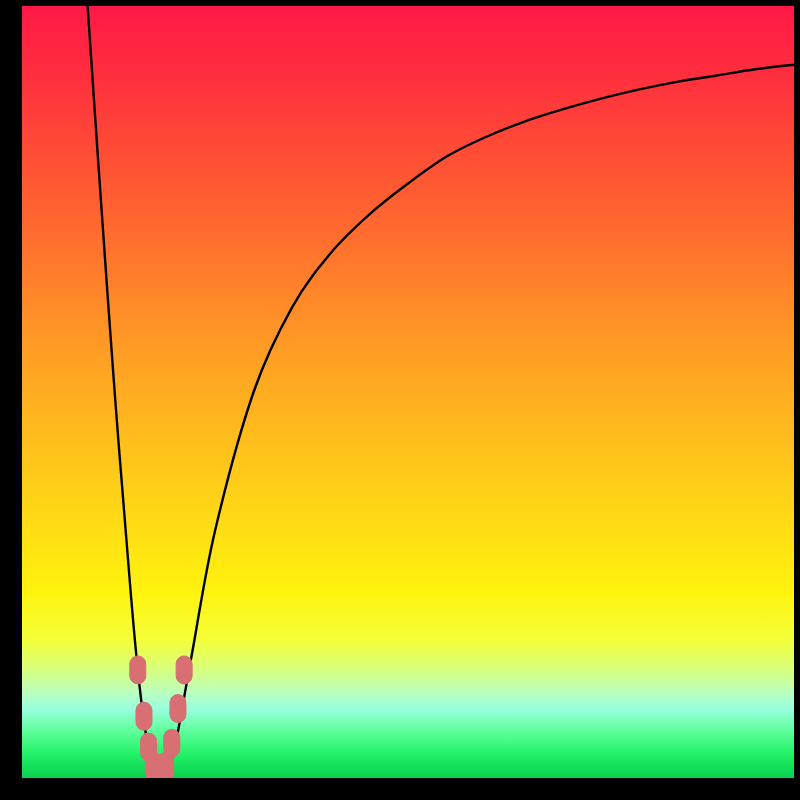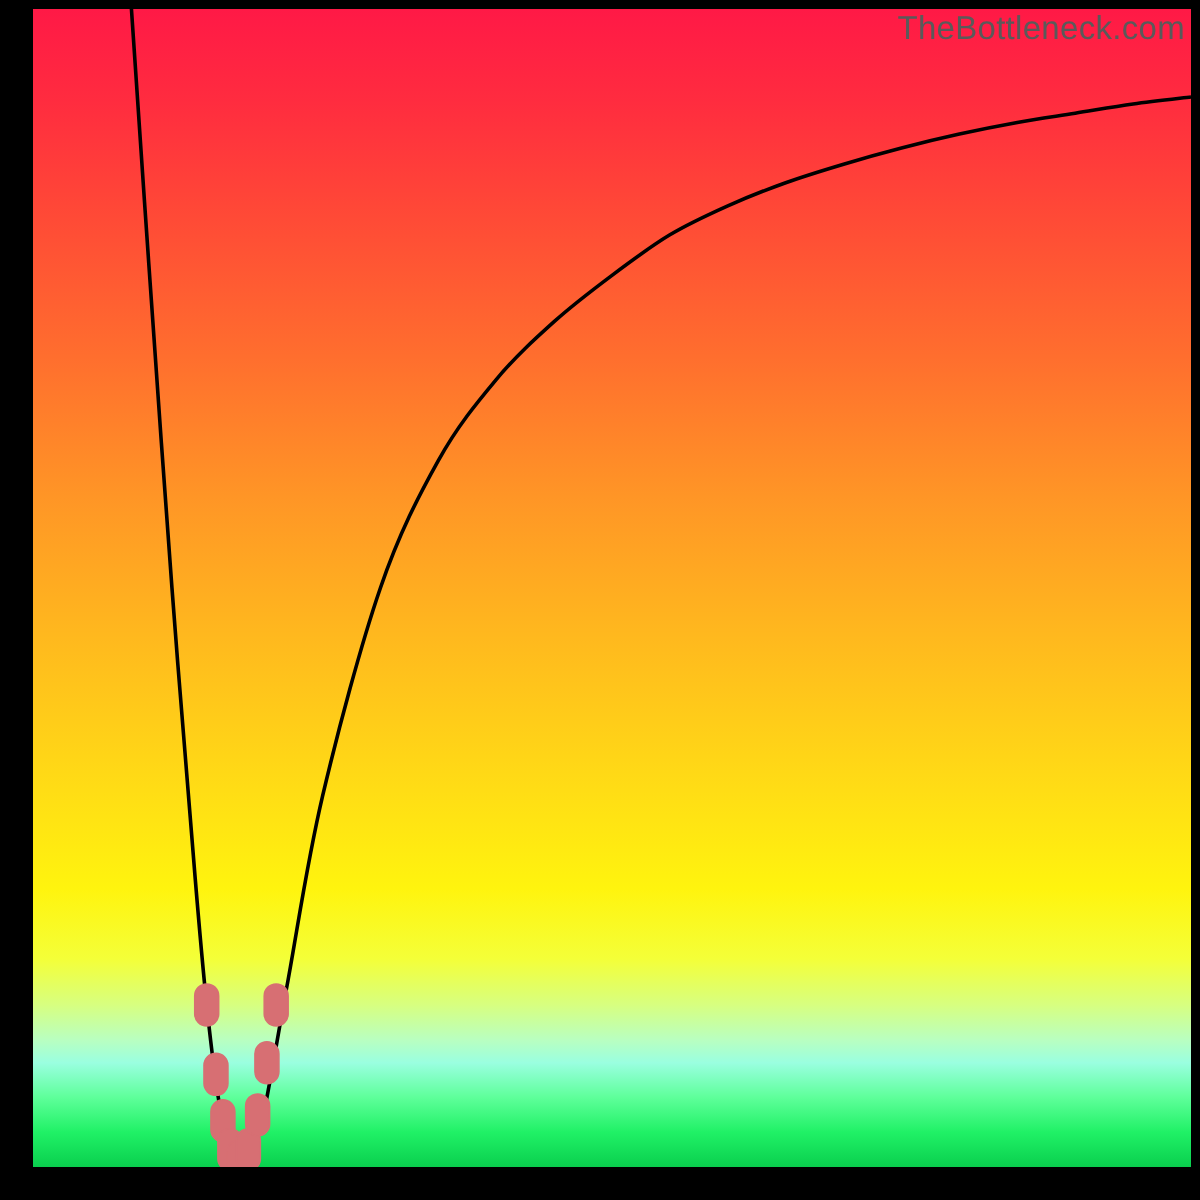--- a/index.html
+++ b/index.html
@@ -72,14 +72,13 @@
           <rect x="118.60799999999999" y="727.12" width="16" height="28" rx="8" fill="#d76f73" stroke="#d76f73"></rect>
           <rect x="123.24000000000001" y="746.42" width="16" height="28" rx="8" fill="#d76f73" stroke="#d76f73"></rect>
           <rect x="129.41600000000003" y="754.14" width="16" height="28" rx="8" fill="#d76f73" stroke="#d76f73"></rect>
           <rect x="135.592" y="746.42" width="16" height="28" rx="8" fill="#d76f73" stroke="#d76f73"></rect>
           <rect x="141.76799999999997" y="723.26" width="16" height="28" rx="8" fill="#d76f73" stroke="#d76f73"></rect>
           <rect x="147.944" y="688.52" width="16" height="28" rx="8" fill="#d76f73" stroke="#d76f73"></rect>
           <rect x="154.12" y="649.92" width="16" height="28" rx="8" fill="#d76f73" stroke="#d76f73"></rect>
         </g>
     </svg>
   </div>
-  <div class="watermark">TheBottleneck.com</div>
 </div>
 
 </body></html>

